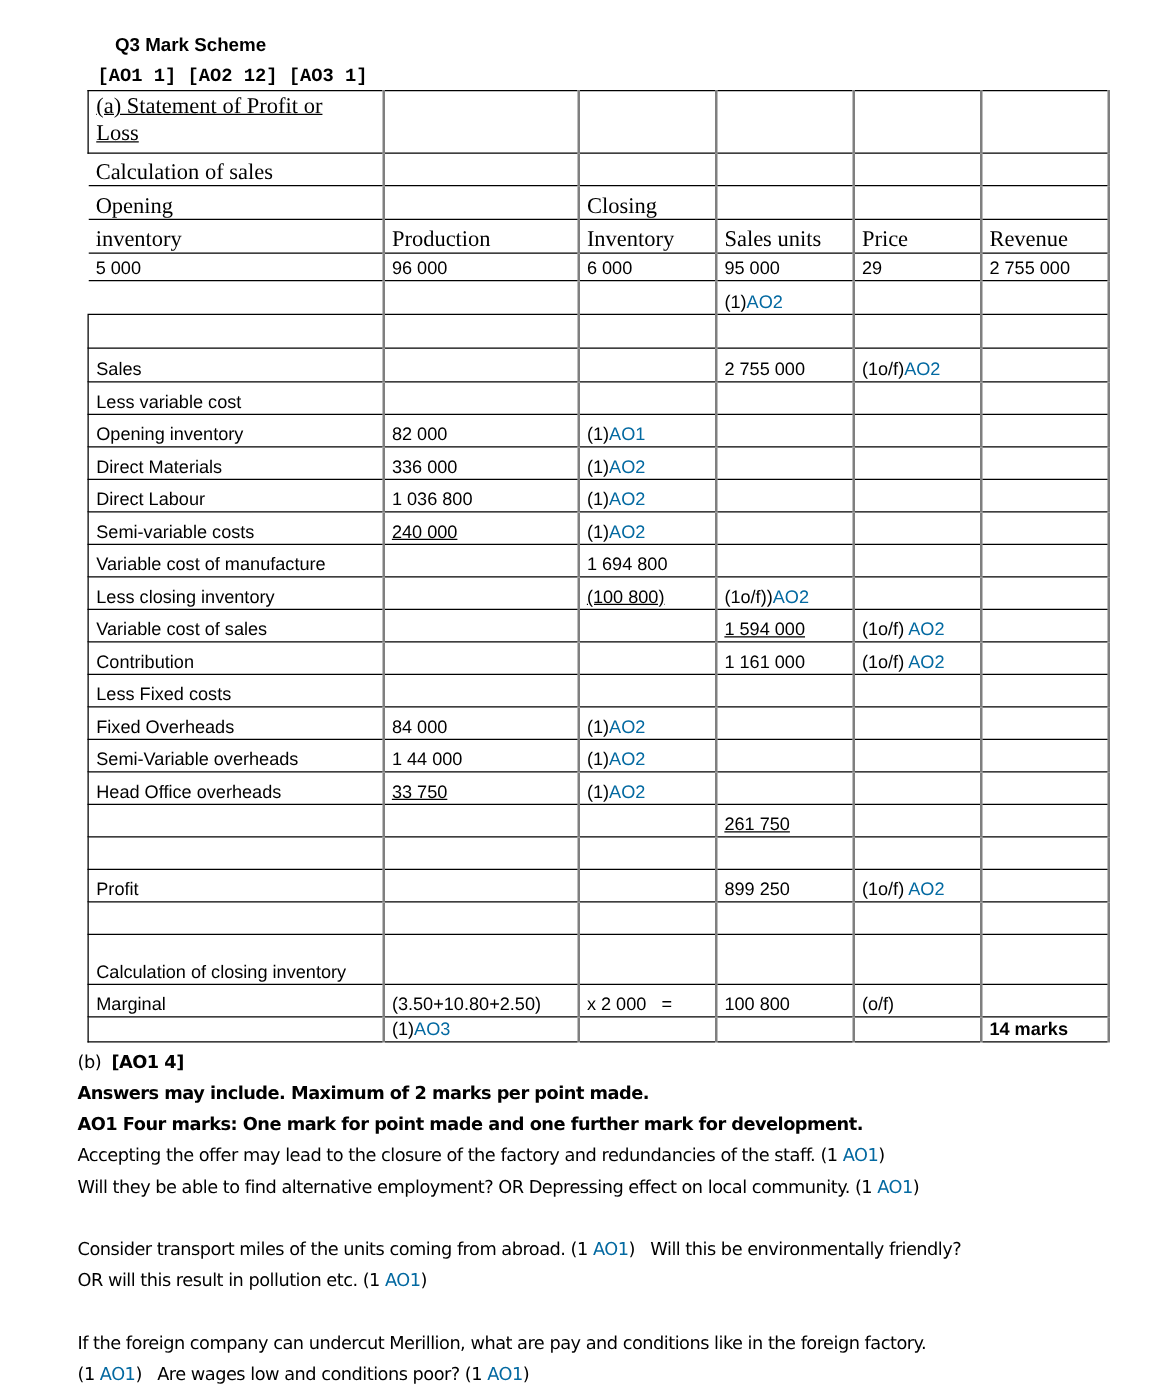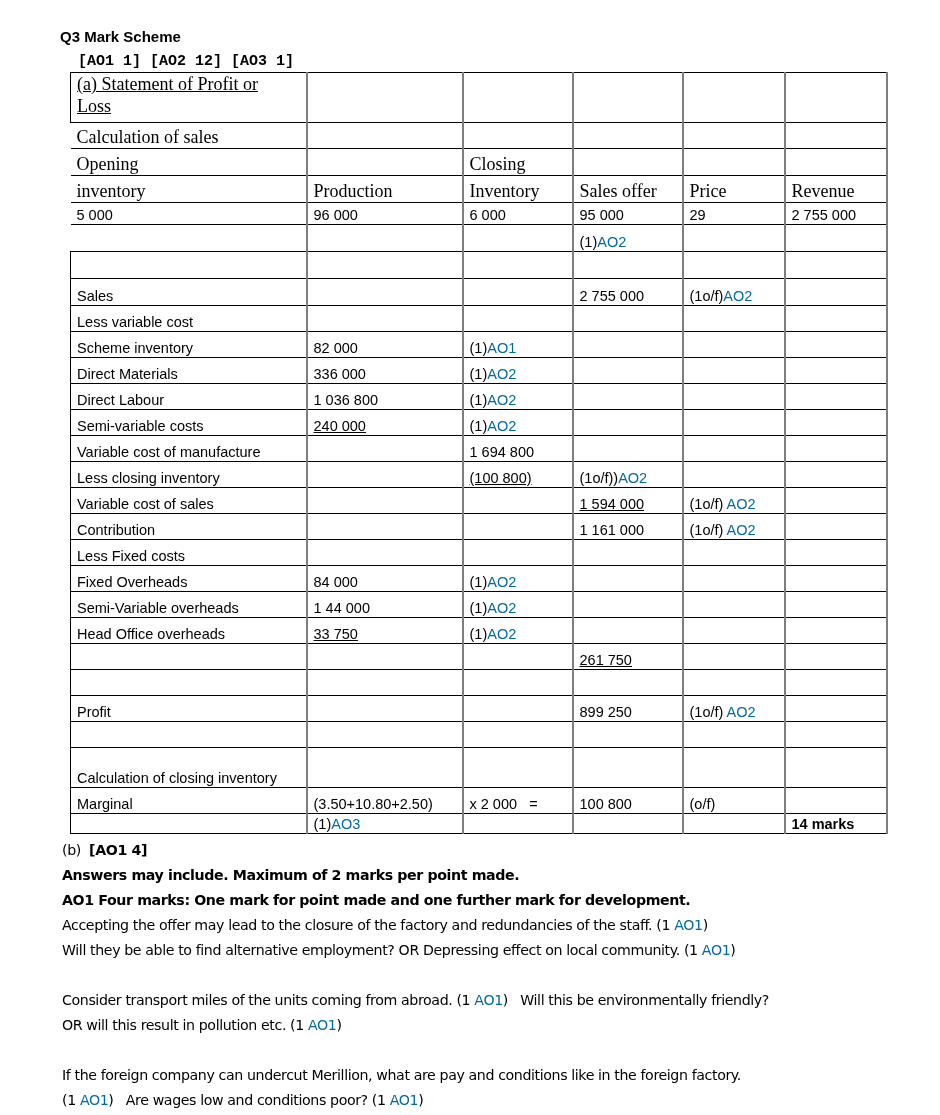--- a/index.html
+++ b/index.html
@@ -1,18 +1,18 @@
 <!DOCTYPE html>
 <html><head>
 <meta charset="utf-8">
 <style>
   html, body { margin:0; padding:0; background:#ffffff; }
   body { width:940px; height:1115px; position:relative; overflow:hidden; color:#000; }
   .doc { position:absolute; left:0; top:0; width:940px; height:1115px; }
-  .h1 { position:absolute; left:60px; top:28px; font-family:"Liberation Sans", sans-serif; font-weight:bold; font-size:15px; }
+  .h1 { position:absolute; left:92px; top:28px; font-family:"Liberation Sans", sans-serif; font-weight:bold; font-size:15px; }
   .h2 { position:absolute; left:78px; top:53px; font-family:Liberation Mono, monospace; font-weight:bold; font-size:15px; }
 
   table.ms { position:absolute; left:70px; top:72px; border-collapse:collapse; table-layout:fixed; width:816px; }
   table.ms td { border-top:1.5px solid #000; border-bottom:1.5px solid #000; border-left:2px solid #7f7f7f; border-right:2px solid #7f7f7f; padding:0 6px; font-family:"Liberation Sans", sans-serif; font-size:14.5px; line-height:18px; vertical-align:bottom; white-space:nowrap; overflow:visible; }
   table.ms td.first { border-left:1.5px solid #000; }
   table.ms tr.nl td.first { border-left:none; }
   table.ms td.serif { font-family:"Liberation Serif", serif; font-size:18px; line-height:22px;margin-top:48px; }
   table.ms td.r { text-align:left; }
   table.ms td.wrap { white-space:normal; }
   .u { text-decoration:underline; }
@@ -64,21 +64,21 @@
       <td></td>
       <td class="serif r">Closing</td>
       <td></td>
           <td></td>
           <td></td>
     </tr>
     <tr class="nl" style="height:27px">
       <td class="first serif r">inventory</td>
       <td class="serif r">Production</td>
       <td class="serif r">Inventory</td>
-      <td class="serif r">Sales offer</td>
+      <td class="serif r">Sales units</td>
       <td class="serif r">Price</td>
       <td class="serif r">Revenue</td>
     </tr>
     <tr class="nl" style="height:22px">
       <td class="first r">5 000</td>
       <td>96 000</td>
       <td class="r">6 000</td>
       <td class="r">95 000</td>
       <td class="r">29</td>
       <td class="r">2 755 000</td>
@@ -109,21 +109,21 @@
     </tr>
     <tr style="height:26px">
       <td class="first">Less variable cost</td>
       <td></td>
           <td></td>
           <td></td>
           <td></td>
           <td></td>
     </tr>
     <tr style="height:26px">
-      <td class="first">Scheme inventory</td>
+      <td class="first">Opening inventory</td>
       <td class="r">82 000</td>
       <td><span>(1)</span><span class="red">AO1</span></td>
       <td></td>
           <td></td>
           <td></td>
     </tr>
     <tr style="height:26px">
       <td class="first">Direct Materials</td>
       <td class="r">336 000</td>
       <td><span>(1)</span><span class="red">AO2</span></td>

